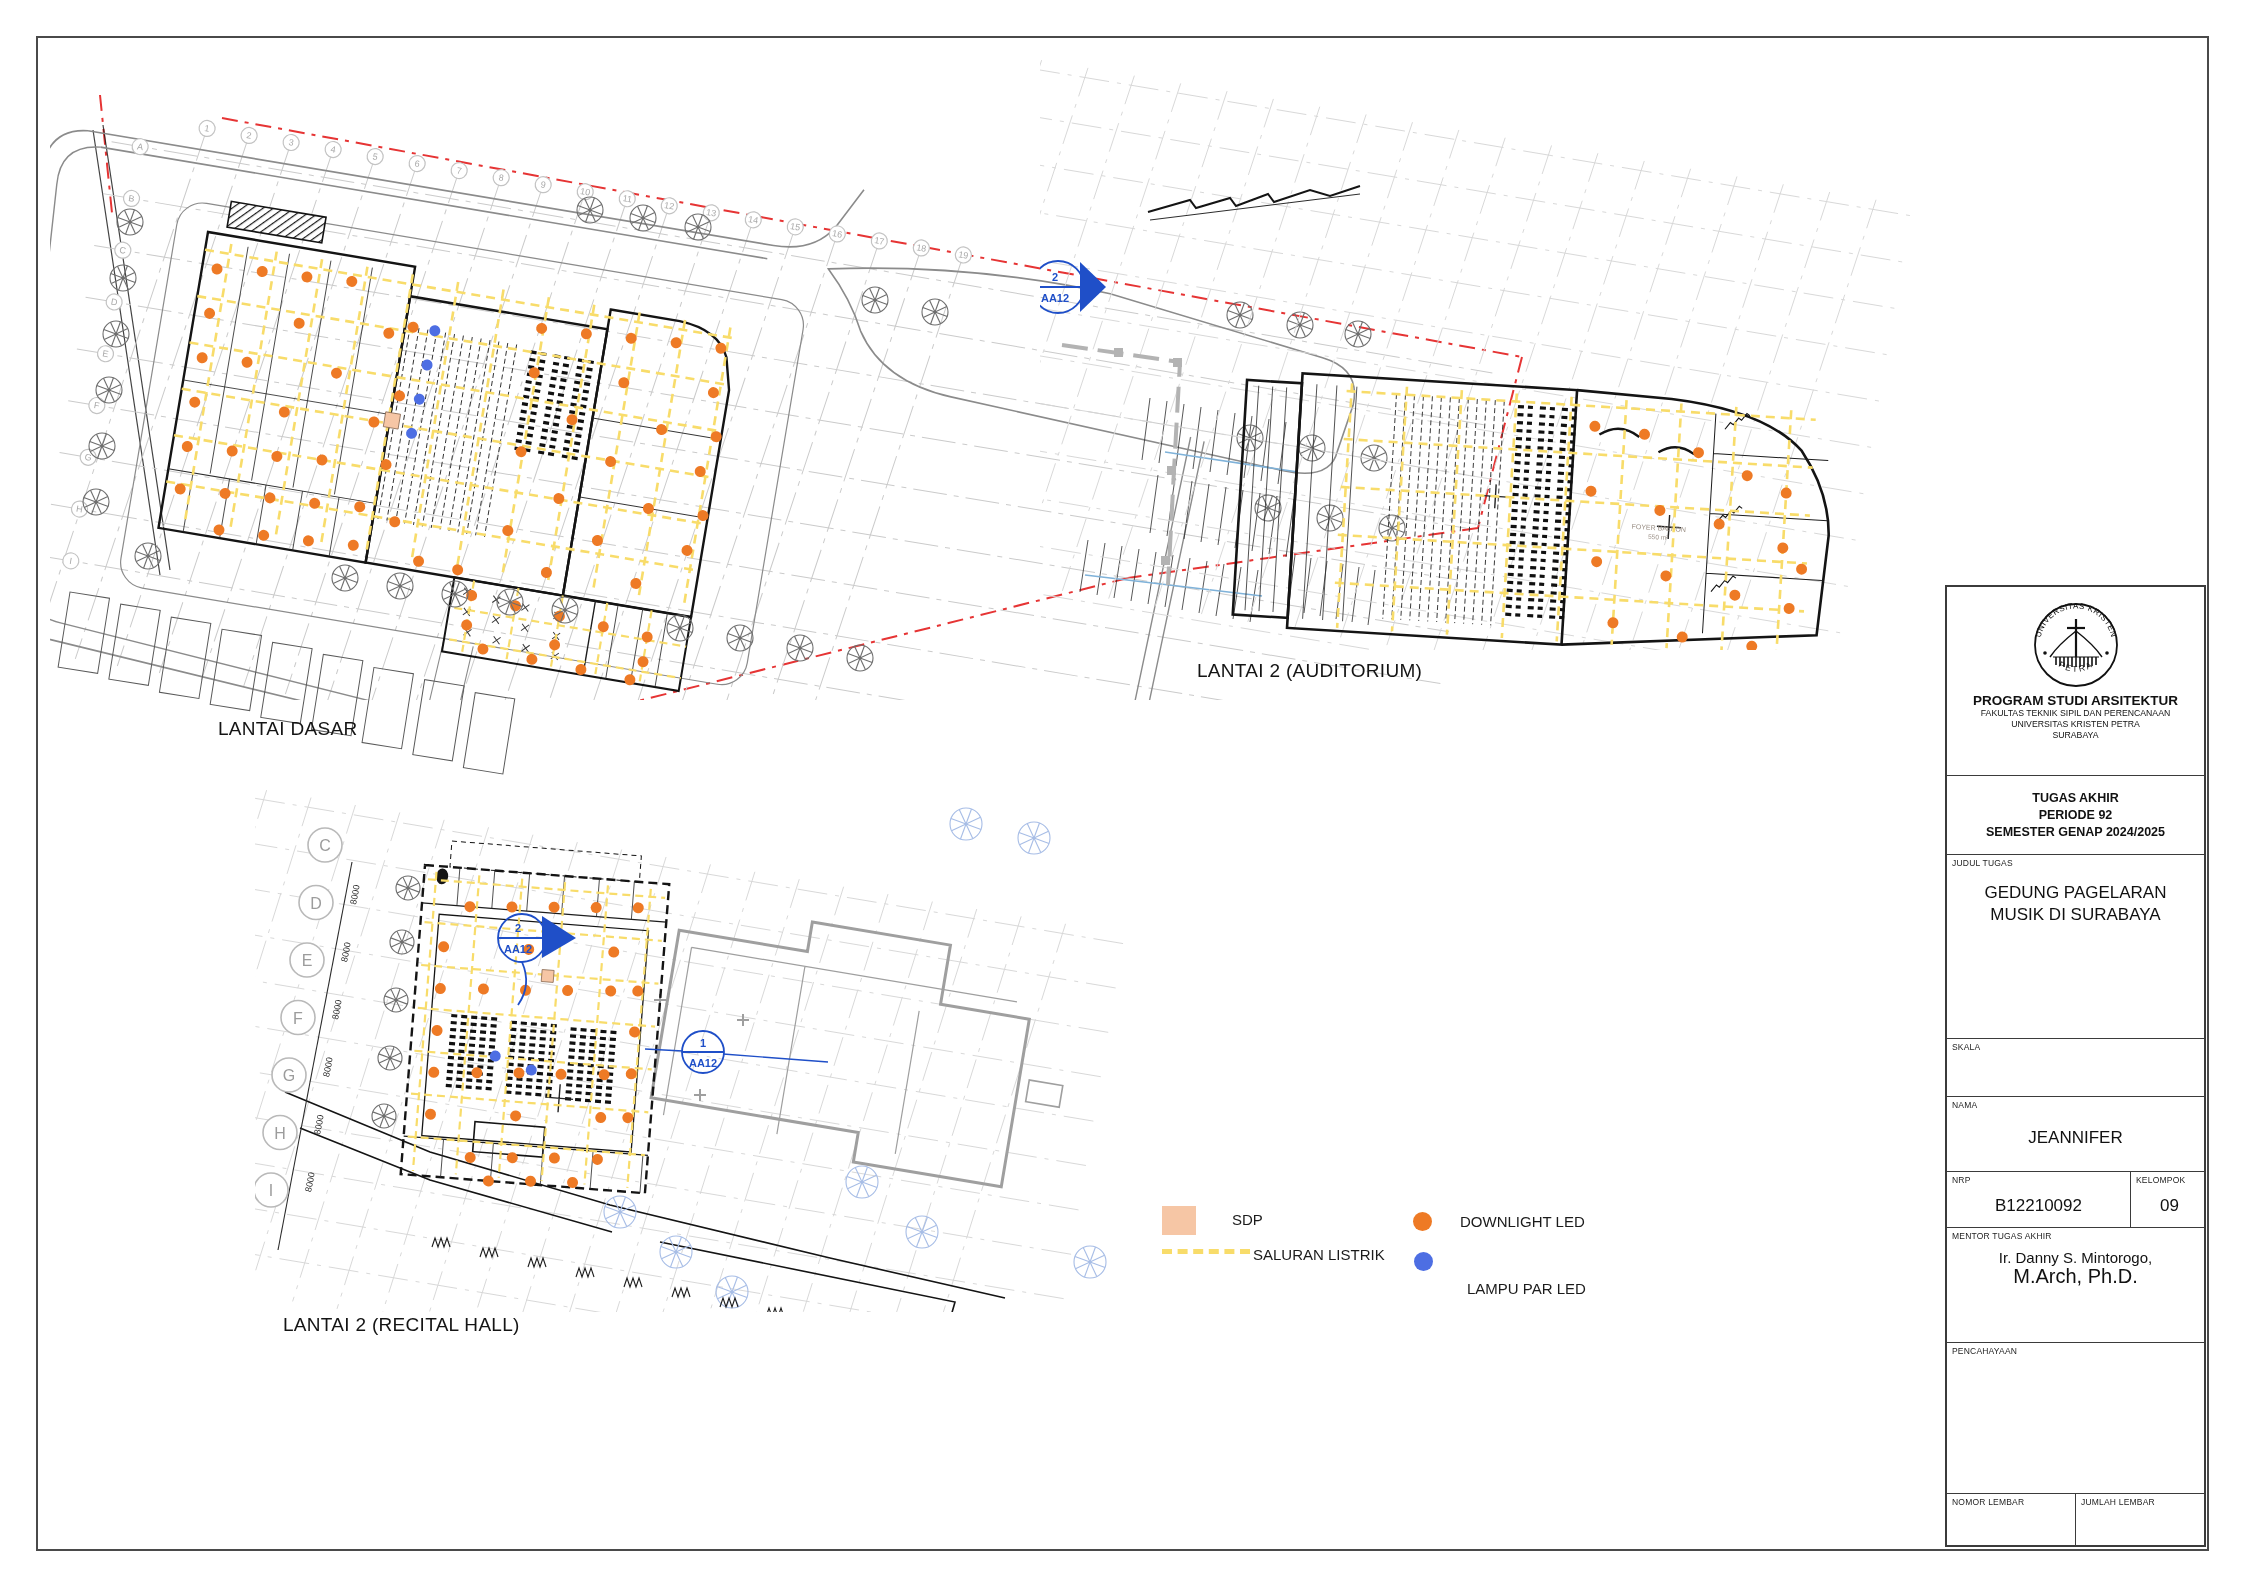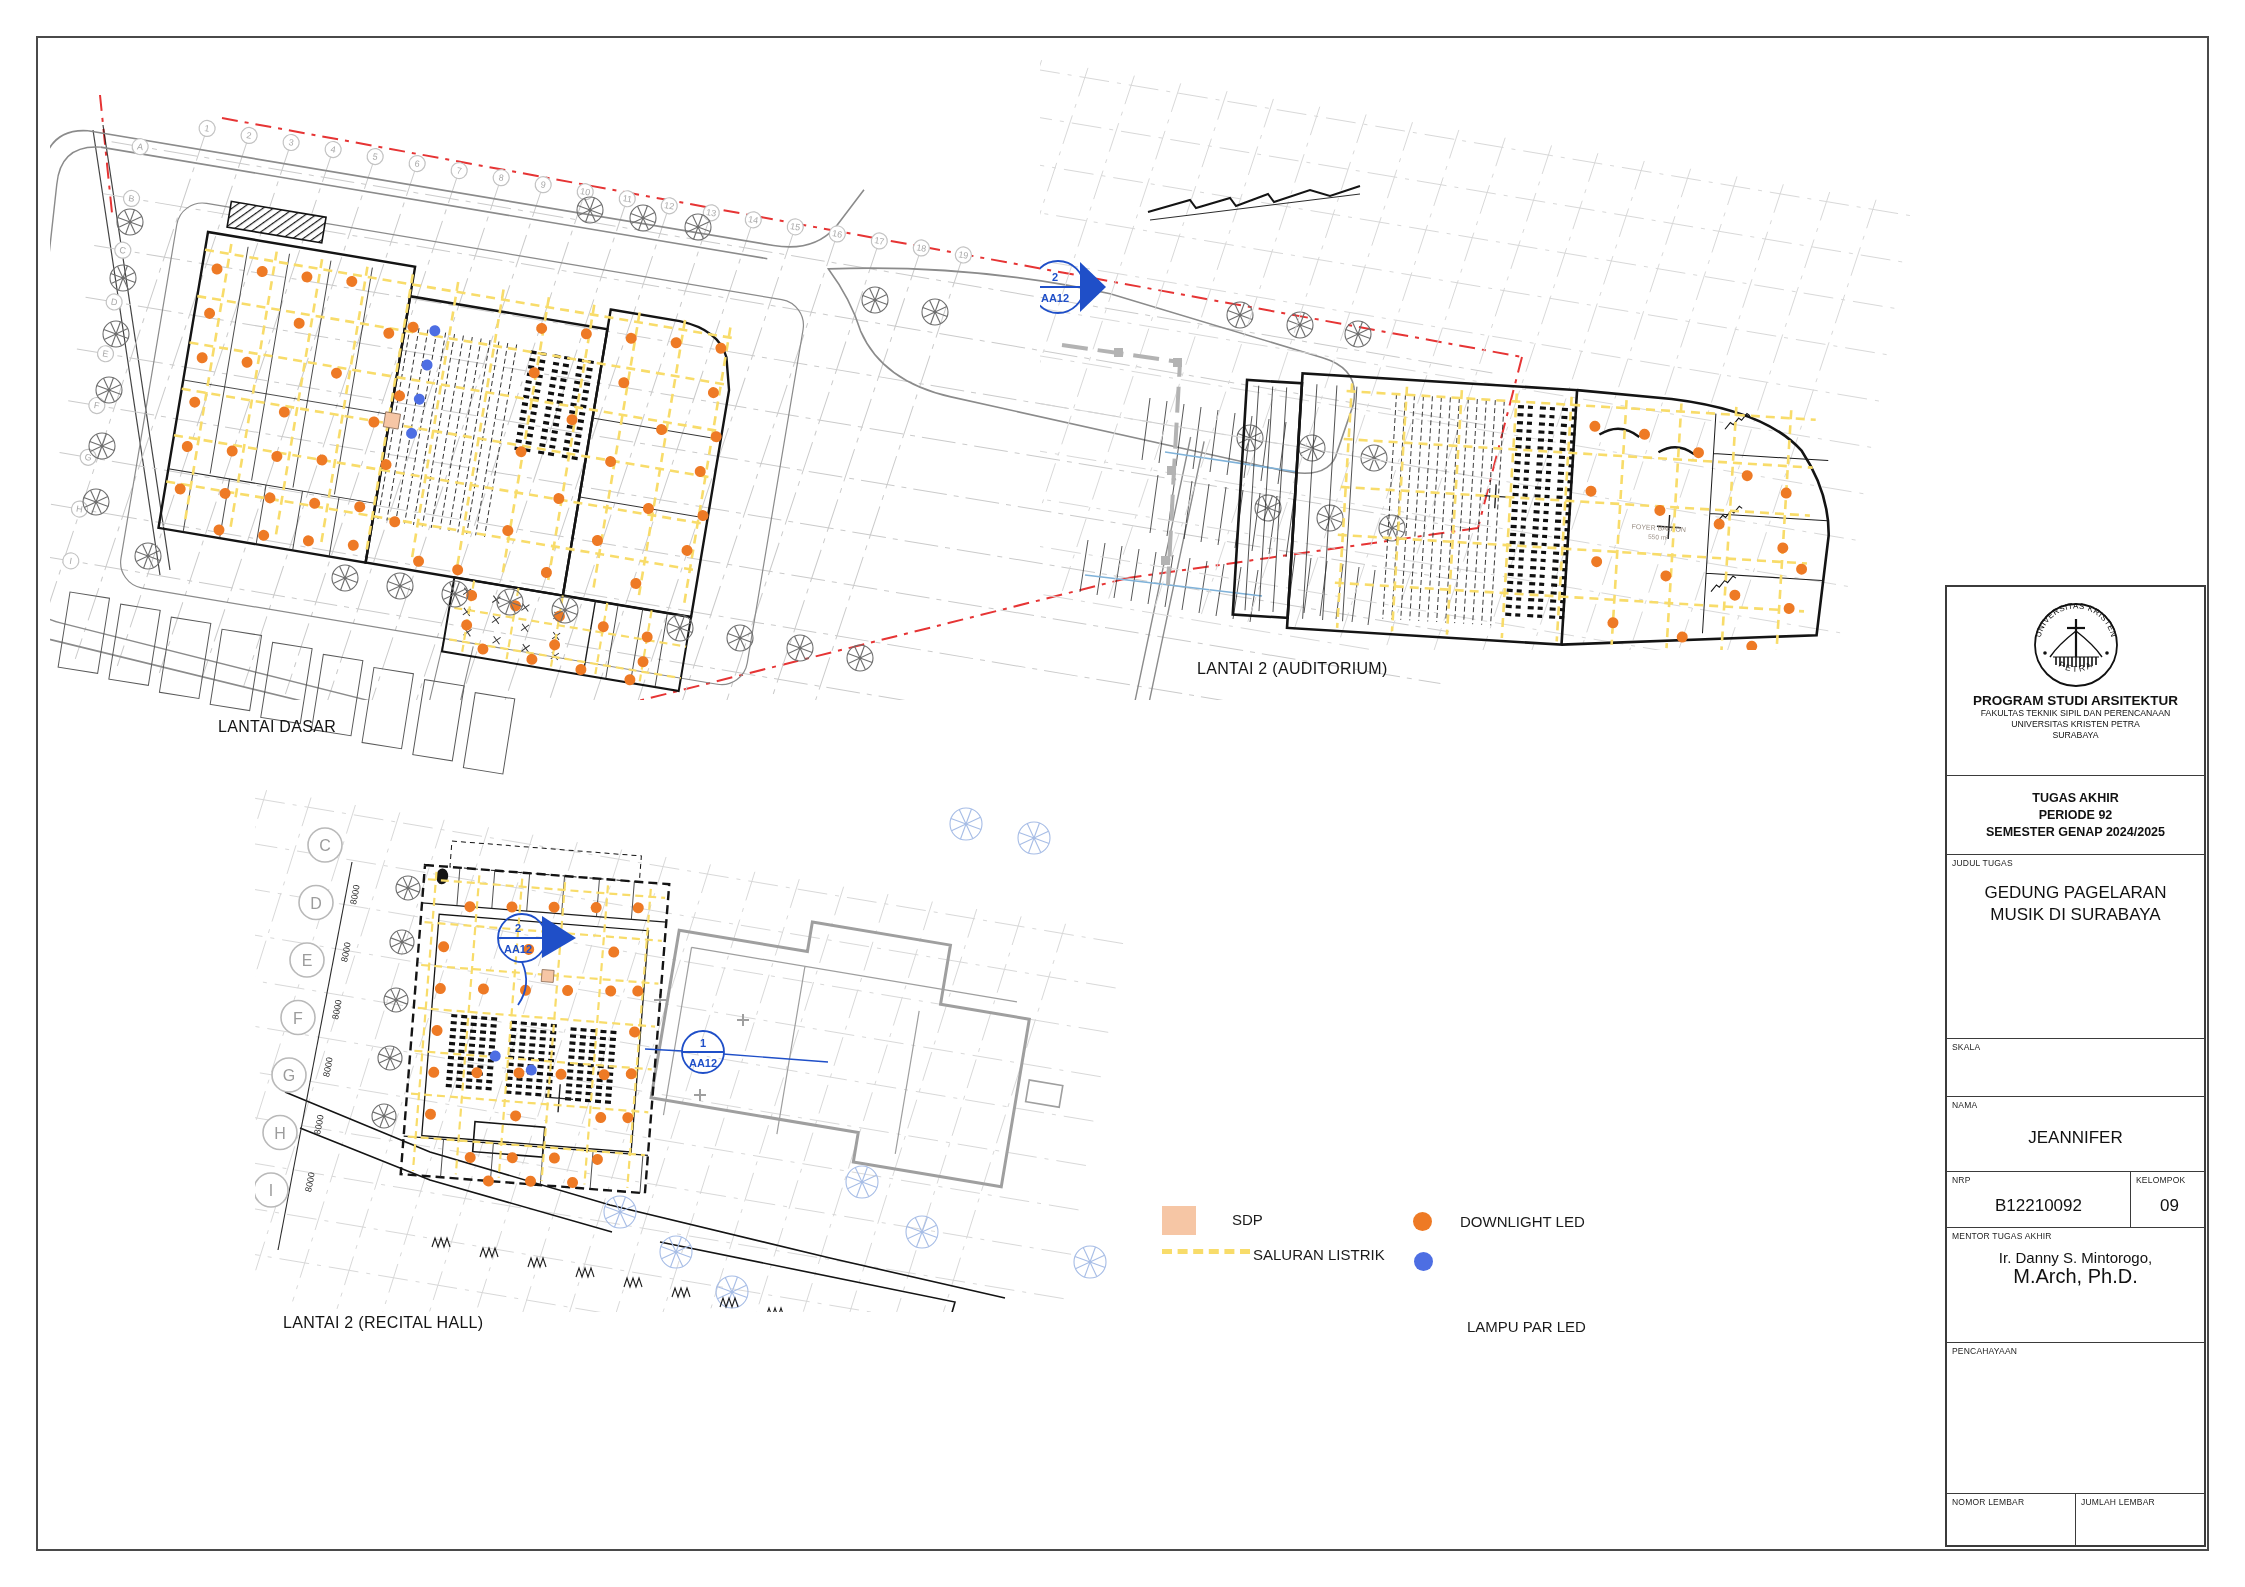--- a/index.html
+++ b/index.html
@@ -27,21 +27,21 @@
   .dimtext text{font-size:9px;fill:#2b2b2b;}
   .treeg line,.treeg circle{stroke-width:1.1;}
   .marker{stroke:#1f4fc8;fill:none;stroke-width:1.8;}
   .marker-txt{fill:#1f4fc8;font-weight:bold;}
   .cross{stroke:#222;stroke-width:1.4;fill:none;}
   .stall rect{stroke:#5a5a5a;stroke-width:1;fill:none;}
   .xmark path{stroke:#3a3a3a;stroke-width:1;fill:none;}
   .bush path{stroke:#1c1c1c;stroke-width:1.1;fill:none;}
 
   
-  .plan-label{position:absolute;font-size:16px;color:#141414;letter-spacing:.3px;white-space:nowrap;}
+  .plan-label{position:absolute;font-size:19px;color:#141414;letter-spacing:.3px;white-space:nowrap;}
   .legend-label{position:absolute;font-size:15px;color:#1b1b1b;white-space:nowrap;}
   .legend-swatch{position:absolute;width:34px;height:29px;}
   .legend-dash{position:absolute;width:88px;height:0;border-top:5px dashed #f8dc6a;}
   .legend-dot{position:absolute;width:19px;height:19px;border-radius:50%;}
 
   
   #titleblock{position:absolute;left:1945px;top:585px;width:261px;height:962px;border:2px solid #3b3b3b;box-sizing:border-box;background:#fff;}
   .tb-row{position:absolute;left:0;width:100%;border-top:1.5px solid #3b3b3b;box-sizing:border-box;}
   .tb-row.first{border-top:none;}
   .tb-label{position:absolute;left:5px;top:3px;font-size:8.5px;color:#1c1c1c;letter-spacing:.2px;}
@@ -1423,21 +1423,21 @@
 
 
 <div>
   <div class="legend-swatch" style="left: 1162px; top: 1206px; background: rgb(246, 198, 165);"></div>
   <div class="legend-label" style="left:1232px;top:1211px;">SDP</div>
   <div class="legend-dash" style="left:1162px;top:1249px;"></div>
   <div class="legend-label" style="left:1253px;top:1246px;">SALURAN LISTRIK</div>
   <div class="legend-dot" style="left: 1413px; top: 1212px; background: rgb(238, 122, 37);"></div>
   <div class="legend-label" style="left:1460px;top:1213px;">DOWNLIGHT LED</div>
   <div class="legend-dot" style="left: 1414px; top: 1252px; background: rgb(77, 110, 227);"></div>
-  <div class="legend-label" style="left:1467px;top:1318px;">LAMPU PAR LED</div>
+  <div class="legend-label" style="left:1467px;top:1280px;">LAMPU PAR LED</div>
 </div>
 
 
 <div id="titleblock">
 
   <div class="tb-row first" style="top:0;height:188px;">
     <div class="tb-center" style="justify-content:flex-start;padding-top:14px;">
       <svg width="88" height="88" viewBox="0 0 88 88">
         <circle cx="44" cy="44" r="41" fill="none" stroke="#111" stroke-width="1.8"></circle>
         <path id="logoArcT" d="M9 52 A36 36 0 1 1 79 52" fill="none"></path>

